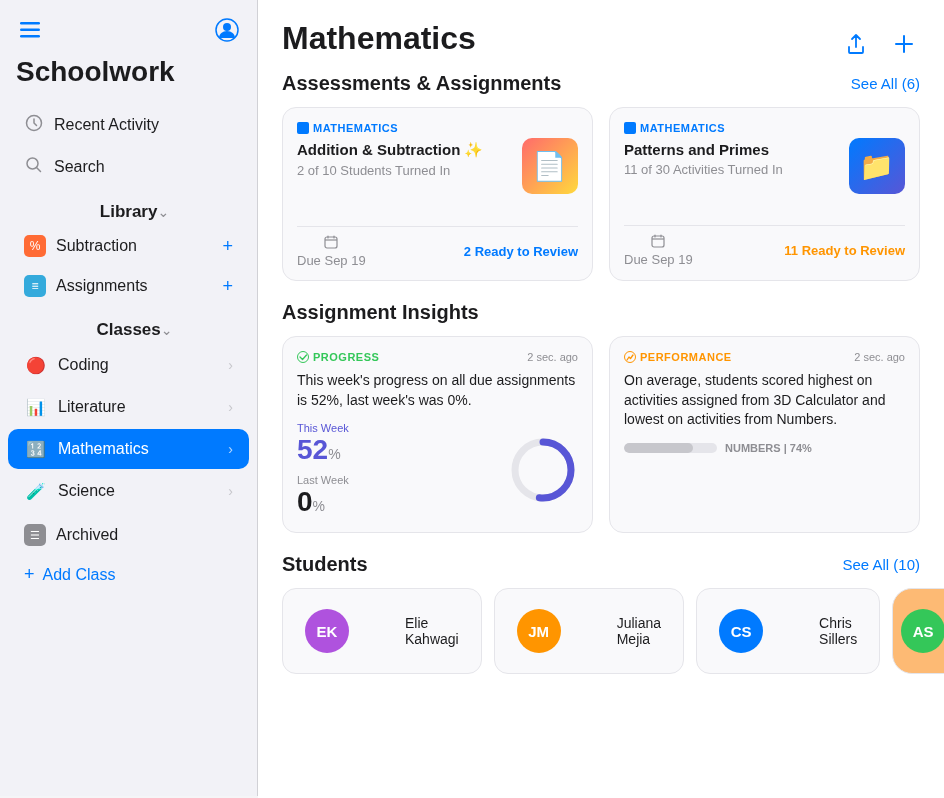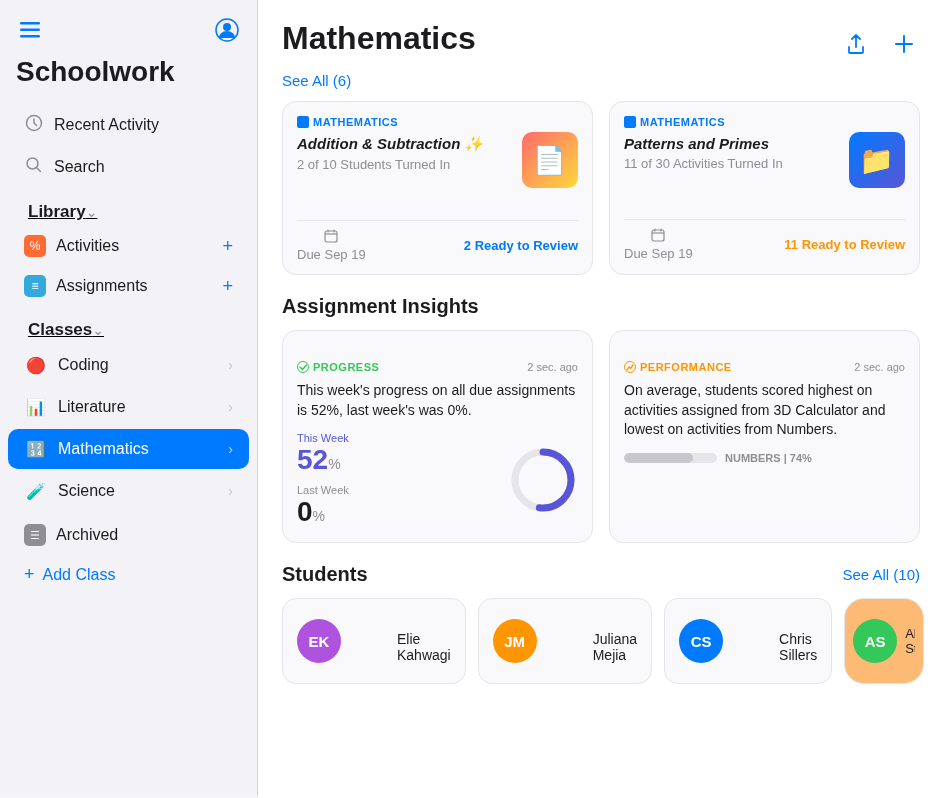--- a/index.html
+++ b/index.html
@@ -60,23 +60,22 @@
 
     .sidebar-section-item .item-icon {
       width: 20px;
       text-align: center;
       color: #8e8e93;
     }
 
     .section-header {
       display: flex;
       align-items: center;
-      justify-content: flex-start;
+      justify-content: center;
       padding: 6px 16px 4px 28px;
-      text-decoration: underline;
     }
 
     .section-label {
       font-size: 17px;
       font-weight: 600;
       color: #1c1c1e;
     }
 
     .section-chevron {
       color: #8e8e93;
@@ -261,21 +260,20 @@
       width: 12px; height: 12px;
       background: #007aff;
       border-radius: 2px;
       display: inline-block;
     }
 
     .card-title-row {
       display: flex;
       align-items: center;
       justify-content: space-between;
-      font-style: italic;
     }
 
     .card-title {
       font-size: 15px;
       font-weight: 600;
       color: #1c1c1e;
     }
 
     .card-actions {
       display: flex;
@@ -355,21 +353,20 @@
       border-radius: 14px;
       padding: 14px;
       border: 1px solid #e5e5ea;
     }
 
     .insight-tag {
       display: flex;
       align-items: center;
       justify-content: space-between;
       margin-bottom: 8px;
-      margin-top: 16px;
     }
 
     .insight-tag-left {
       display: flex;
       align-items: center;
       gap: 4px;
       font-size: 11px;
       font-weight: 600;
       color: #34c759;
       text-transform: uppercase;
@@ -465,24 +462,24 @@
     
     .students-row {
       display: flex;
       gap: 12px;
     }
 
     .student-card {
       flex: 1;
       background: #f9f9fb;
       border-radius: 14px;
-      padding: 20px 14px;
+      padding: 20px 22px;
       border: 1px solid #e5e5ea;
       display: flex;
-      align-items: flex-end;
+      align-items: center;
       gap: 10px;
       cursor: pointer;
     }
 
     .student-avatar {
       width: 44px;
       height: 44px;
       border-radius: 50%;
       display: flex;
       align-items: center;
@@ -567,21 +564,21 @@
   <div class="section-header">
     <span class="section-label">Library</span>
     <span class="section-chevron">⌄</span>
   </div>
 
   <div class="library-item">
     <div class="library-item-left">
       <div class="library-item-icon" style="background:#ff6b35;">
         <span style="color:white;font-size:12px;">%</span>
       </div>
-      <span>Activities</span>
+      <span>Subtraction</span>
     </div>
     <span class="plus-btn">+</span>
   </div>
 
   <div class="library-item">
     <div class="library-item-left">
       <div class="library-item-icon" style="background:#34aadc;">
         <span style="color:white;font-size:12px;">≡</span>
       </div>
       <span>Assignments</span>
@@ -657,20 +654,21 @@
       </div>
       <div class="header-btn">
         <svg width="20" height="20" viewBox="0 0 20 20" fill="none">
           <path d="M10 2v16M2 10h16" stroke="#007aff" stroke-width="2" stroke-linecap="round"></path>
         </svg>
       </div>
     </div>
   </div>
 
   <div class="section-title-row">
+    <span class="section-title">Assessments &amp; Assignments</span>
     <span class="see-all-link">See All (6)</span>
   </div>
 
   <div class="cards-row">
 
     <div class="assignment-card">
       <div class="card-tag">
         <span class="card-tag-icon"></span>
         <span>MATHEMATICS</span>
       </div>

